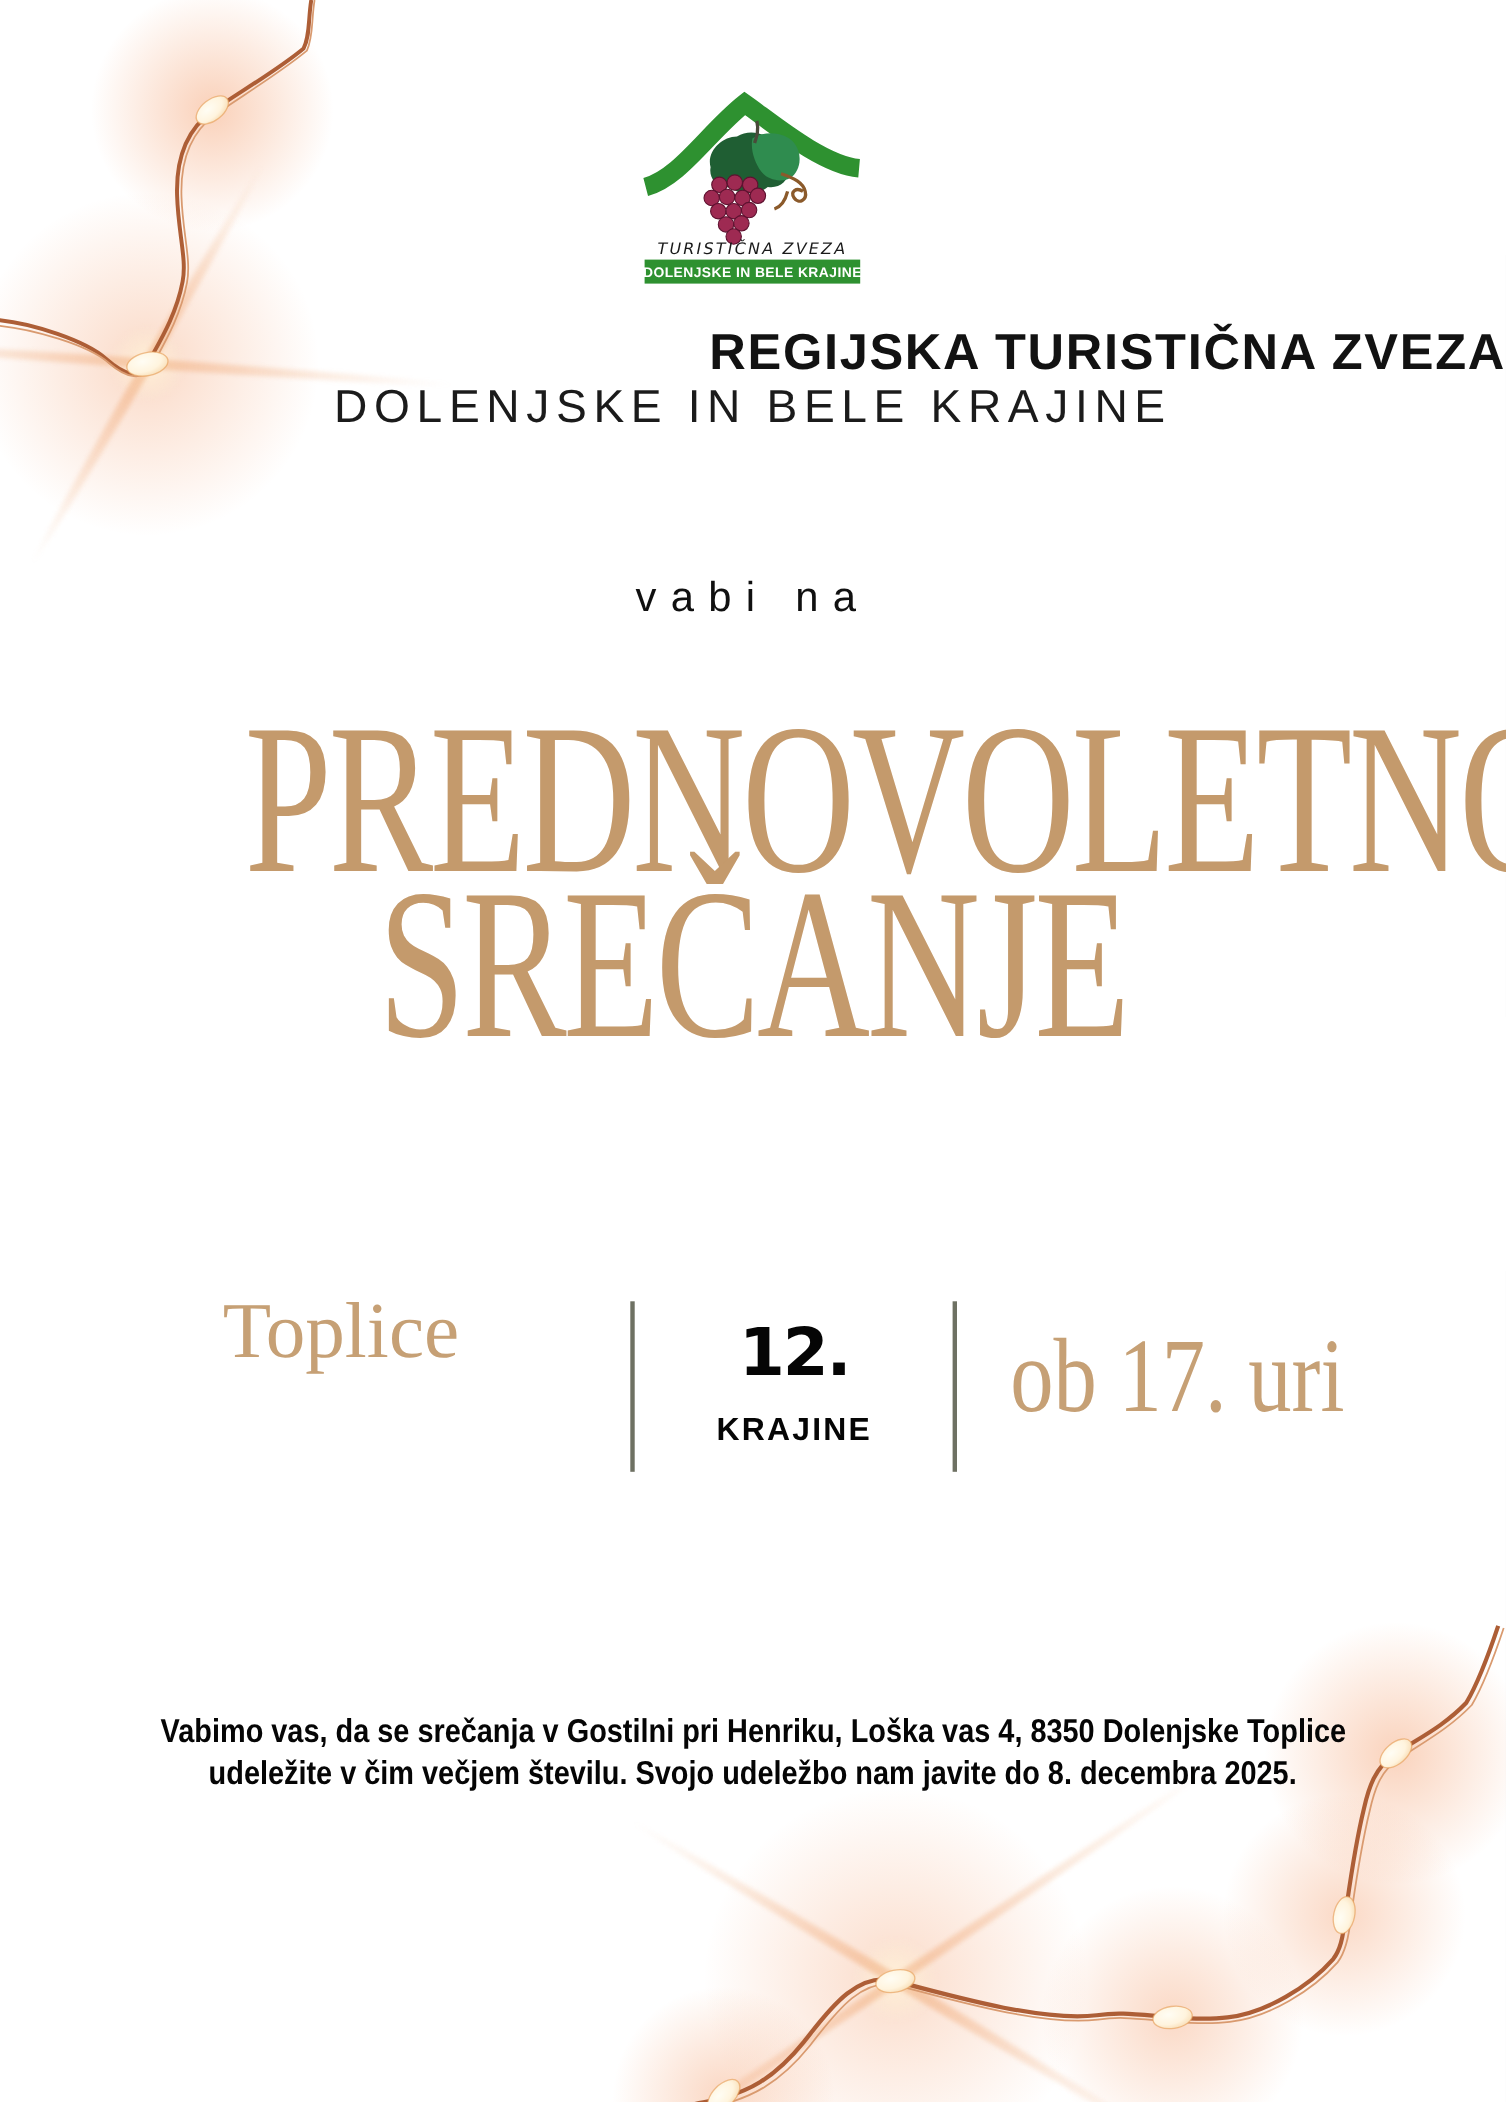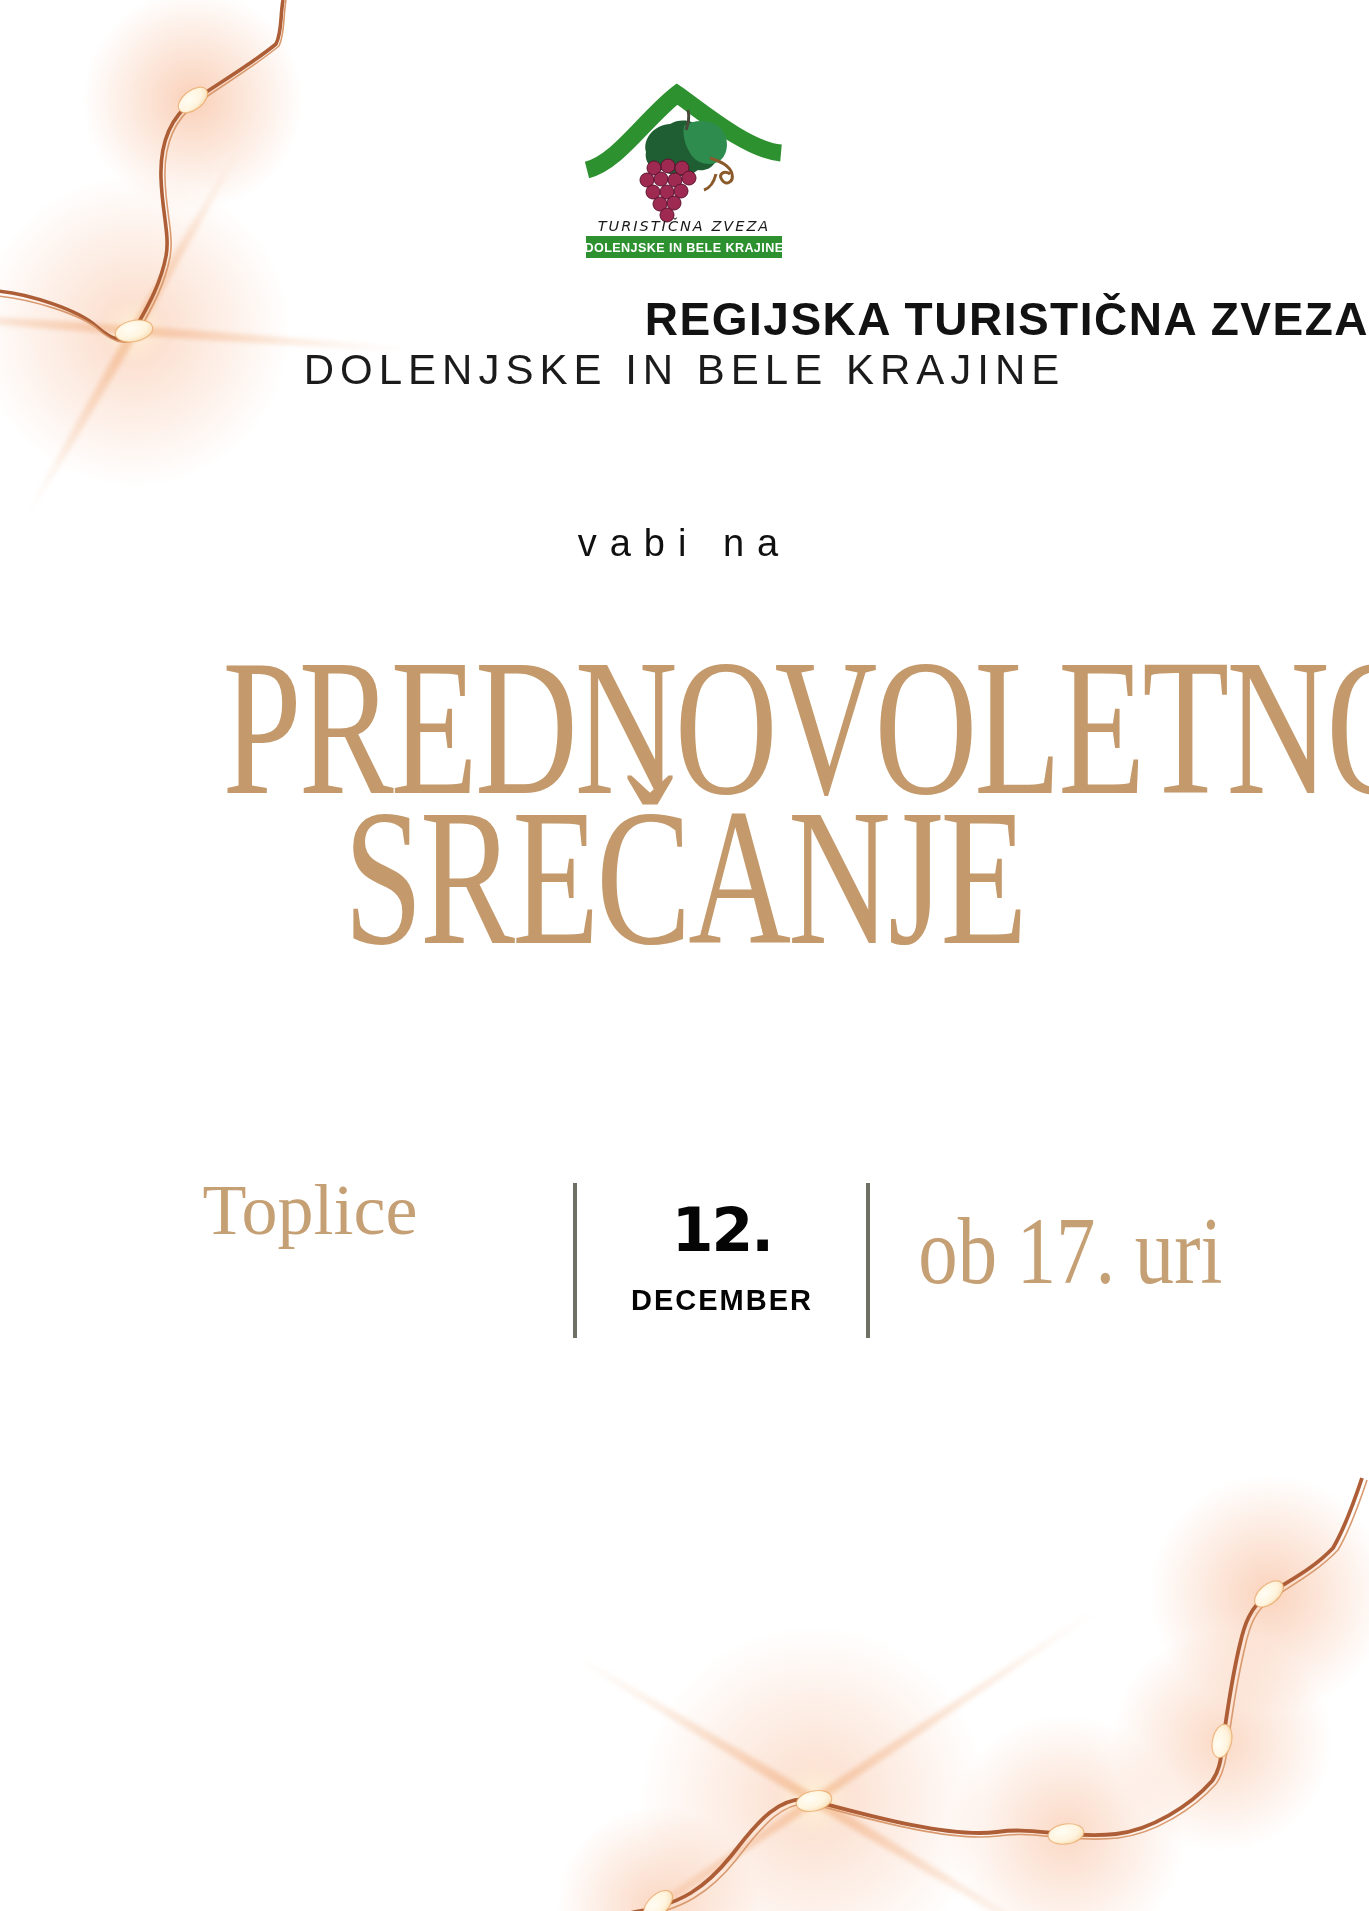--- a/index.html
+++ b/index.html
@@ -151,23 +151,27 @@
   </div>
 
   <div class="venue">
     <div>Toplice</div>
   </div>
 
   <div class="divider d1" style="background:#6E7163;"></div>
 
   <div class="date-block">
     <div class="date-day">12.</div>
-    <div class="date-month">DECEMBER</div>
+    <div class="date-month">KRAJINE</div>
   </div>
 
   <div class="divider d2" style="background:#6E7163;"></div>
 
   <div class="time">
     <span class="squeeze">ob 17. uri</span>
   </div>
 
+  <div class="footer">
+    <div><span class="squeeze">Vabimo vas, da se srečanja v Gostilni pri Henriku, Loška vas 4, 8350 Dolenjske Toplice</span></div>
+    <div><span class="squeeze">udeležite v čim večjem številu. Svojo udeležbo nam javite do 8. decembra 2025.</span></div>
+  </div>
 
 </div>
 
 </body></html>

